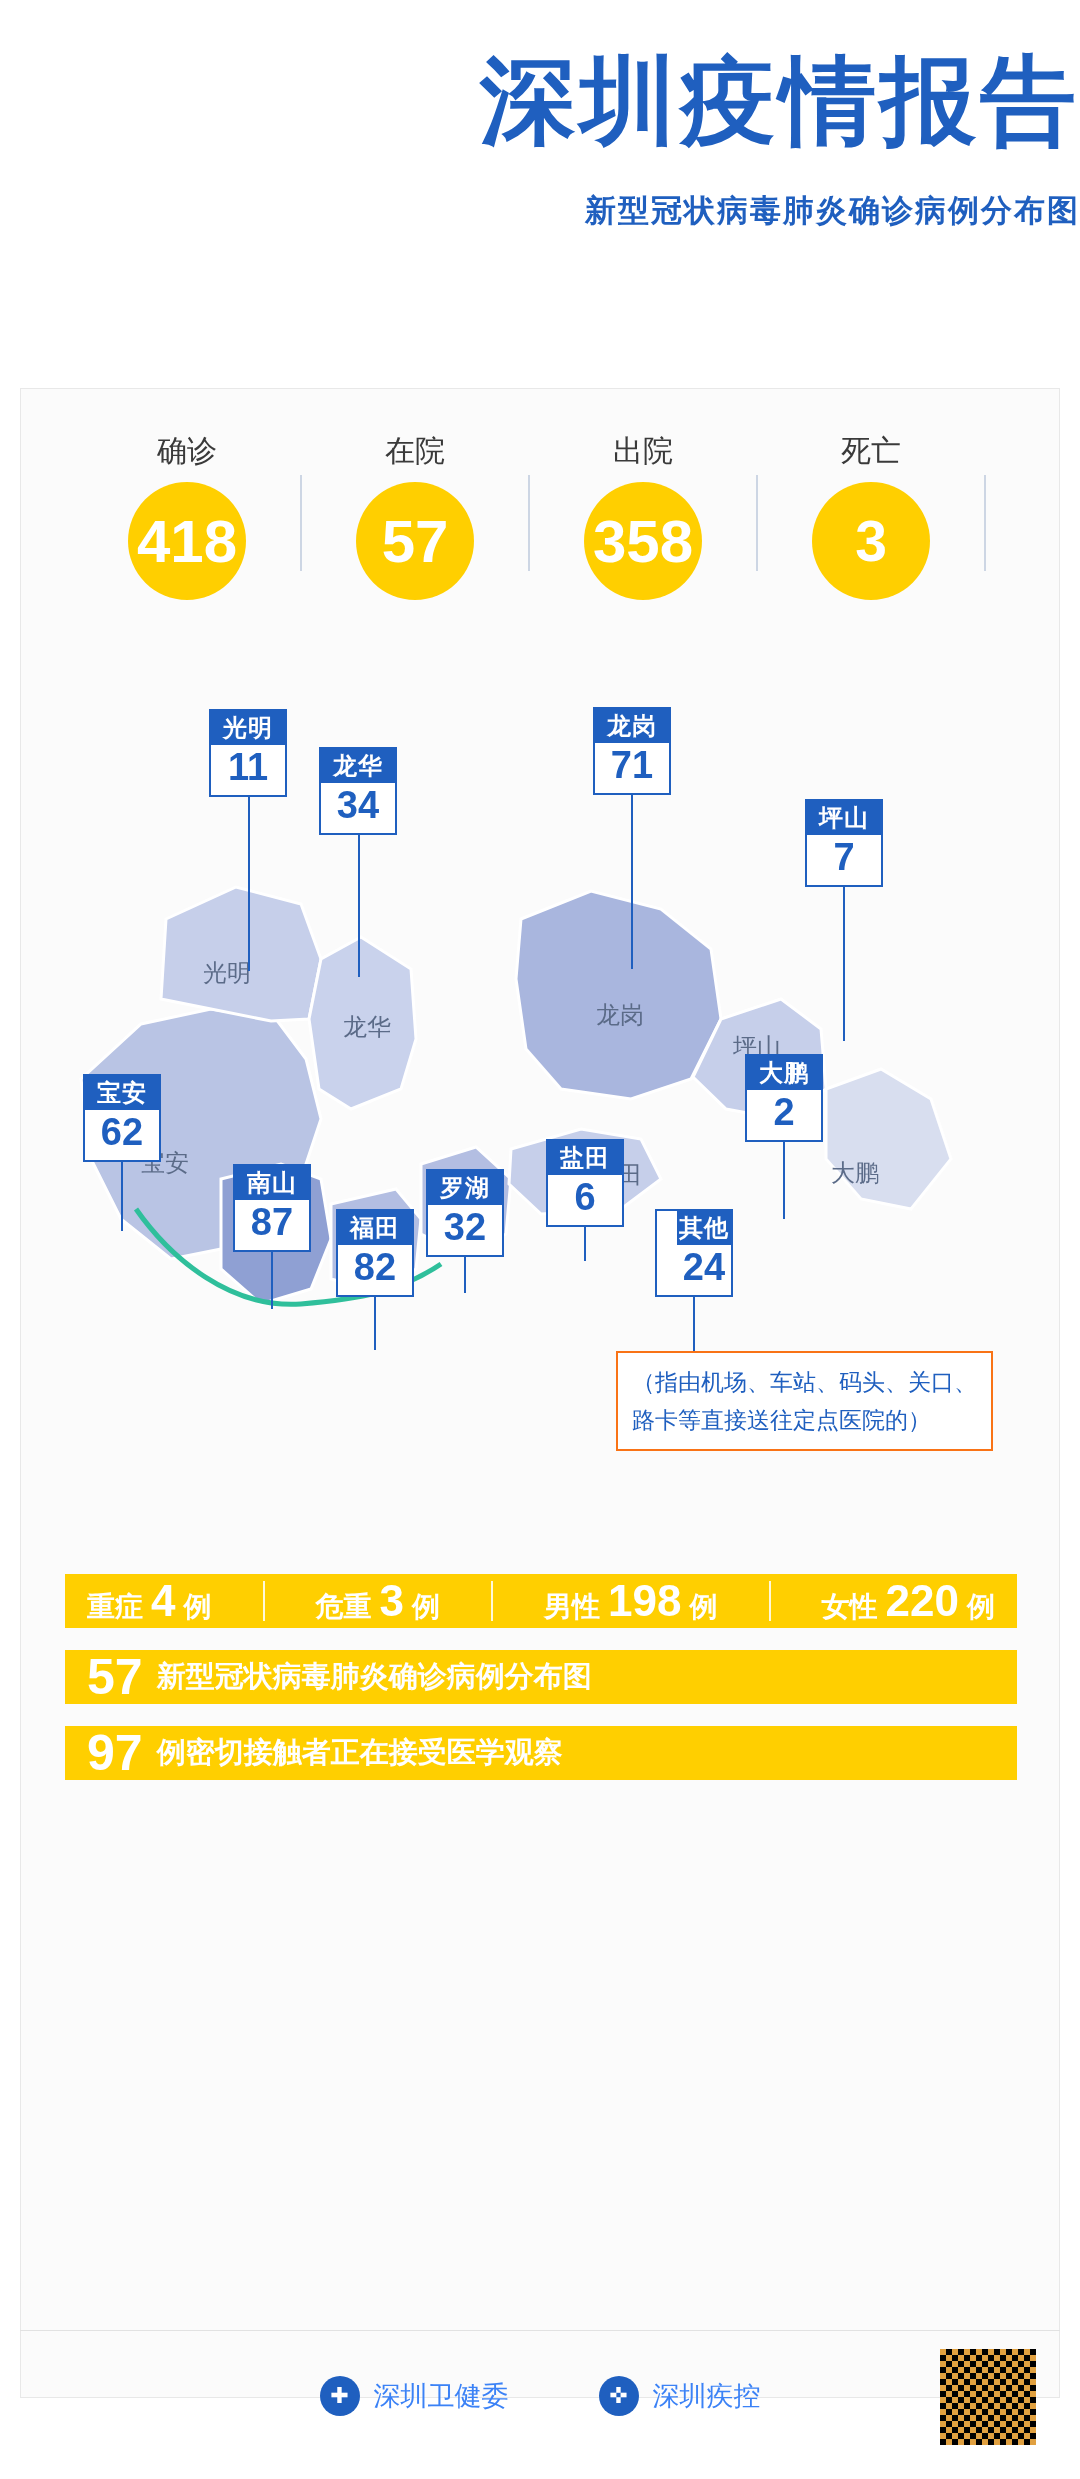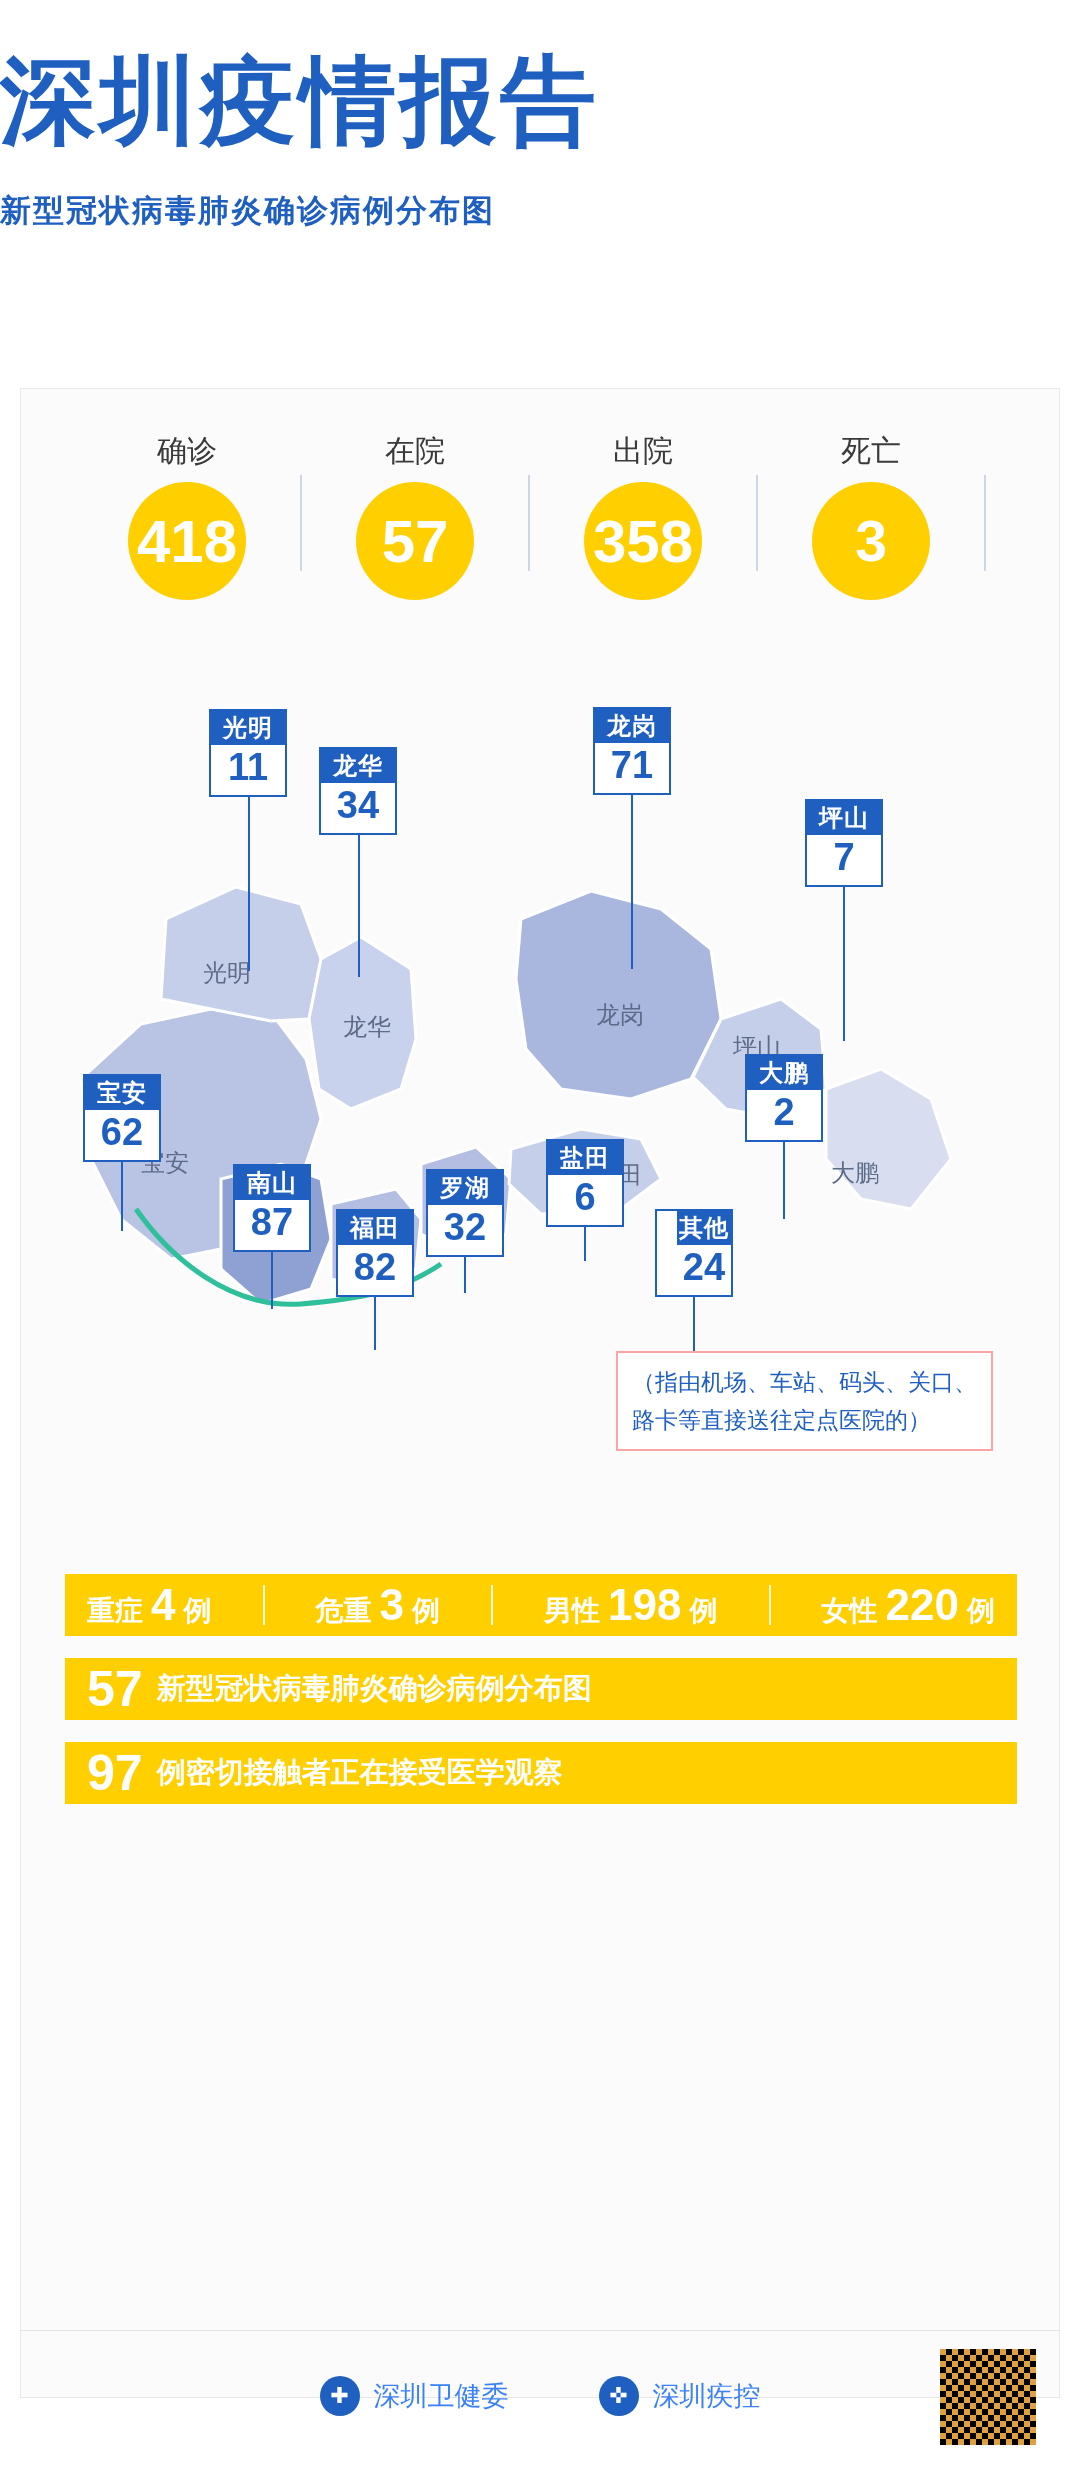--- a/index.html
+++ b/index.html
@@ -9,21 +9,21 @@
     background: #ffffff;
     font-family: "Liberation Sans", sans-serif;
     position: relative;
     overflow: hidden;
   }
 
   
   .header {
     width: 1080px;
     padding-top: 48px;
-    text-align: left;
+    text-align: right;
     background: #ffffff;
   }
   .main-title {
     font-size: 96px;
     font-weight: bold;
     color: #1f5fbf;
     letter-spacing: 4px;
     line-height: 1.1;
   }
   .sub-title {
@@ -134,21 +134,21 @@
     line-height: 44px;
   }
   .leader {
     position: absolute;
     background: #1f5fbf;
     width: 2px;
   }
 
   .note-box {
     position: absolute;
-    border: 2px solid #fca5a5;
+    border: 2px solid #f97316;
     background: #ffffff;
     color: #1f5fbf;
     font-size: 23px;
     line-height: 38px;
     padding: 10px 14px;
     white-space: nowrap;
   }
 
   
   .bars {
@@ -156,21 +156,21 @@
     left: 44px;
     top: 1185px;
     width: 952px;
   }
   .bar {
     background: #ffcf00;
     color: #ffffff;
     margin-bottom: 22px;
     display: flex;
     align-items: center;
-    height: 62px;
+    height: 54px;
     padding: 0 22px;
   }
   .bar-1 {
     justify-content: space-between;
     font-size: 28px;
     font-weight: bold;
   }
   .seg { display: flex; align-items: baseline; }
   .seg .t { font-size: 28px; font-weight: bold; }
   .seg .n { font-size: 44px; font-weight: bold; margin: 0 8px; }

